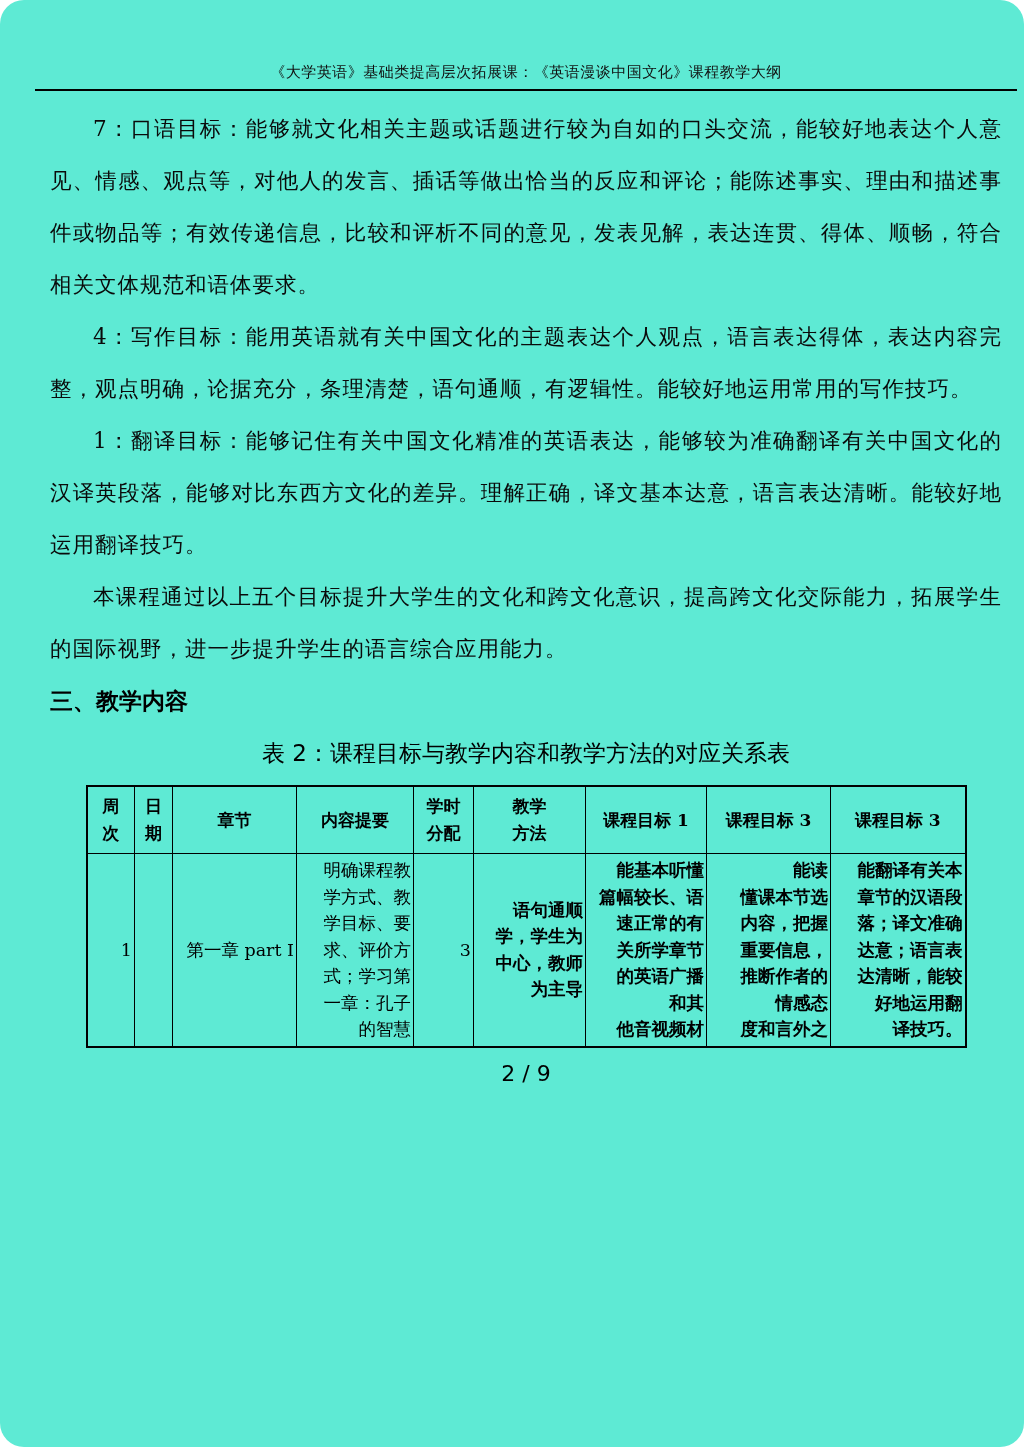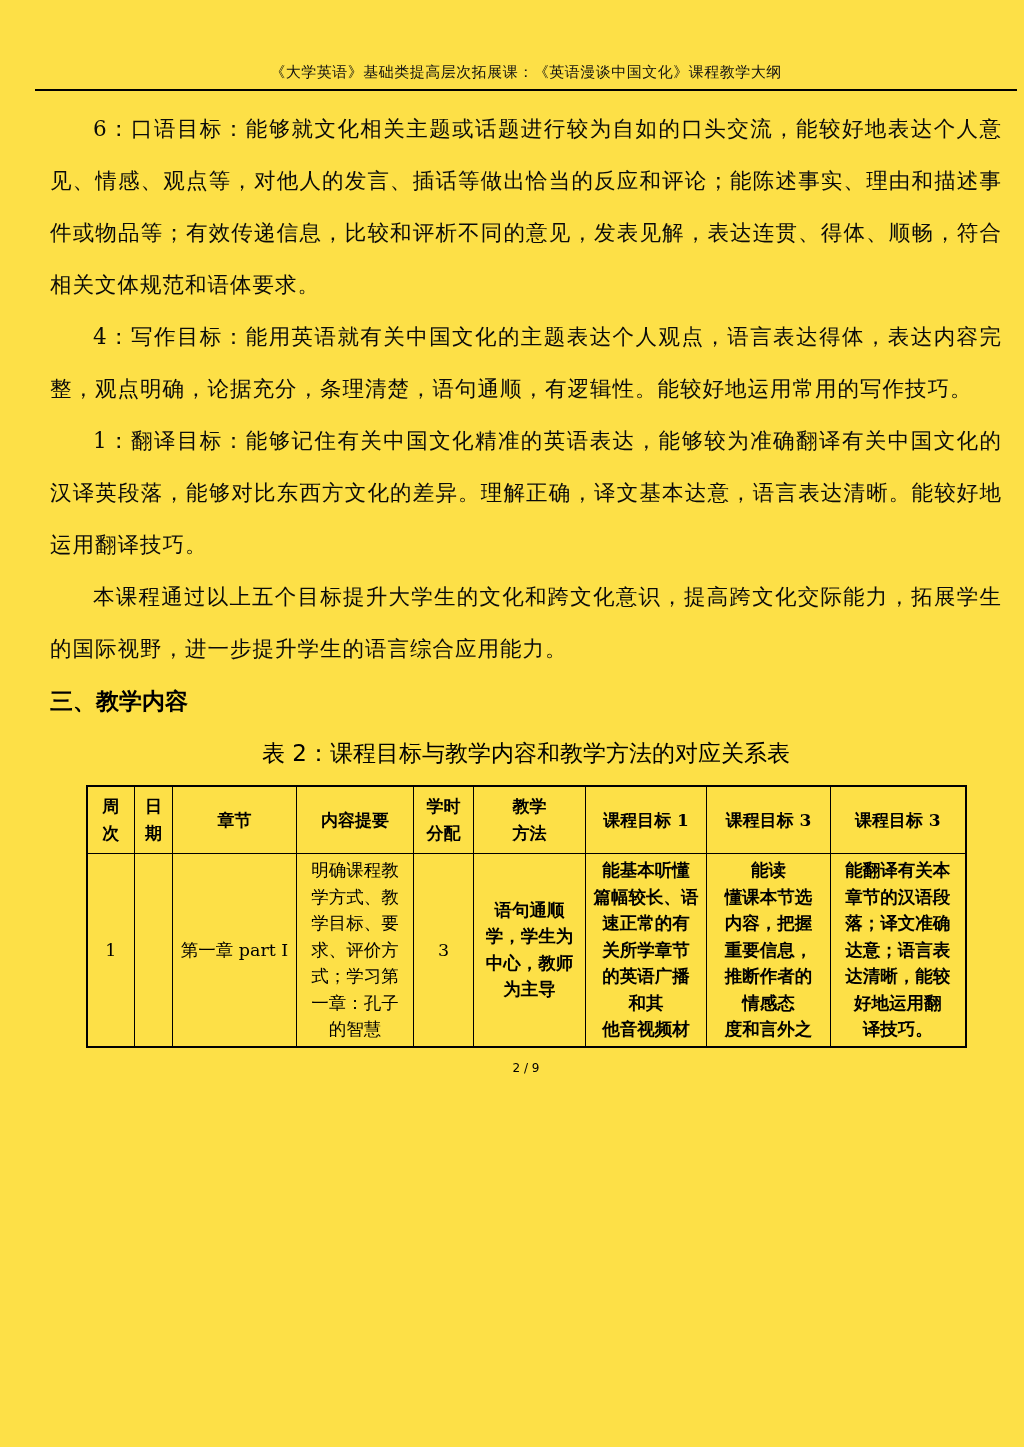--- a/index.html
+++ b/index.html
@@ -2,25 +2,26 @@
 <html lang="zh"><head>
 <meta charset="utf-8">
 <style>
   * { margin: 0; padding: 0; box-sizing: border-box; }
   html, body { background: #ffffff; }
   .page {
     position: relative;
     width: 1024px;
     height: 1447px;
     margin: 0 auto;
-    background: #fde047;
+    background: #5eead4;
     color: #000000;
     padding: 62px 22px 0 50px;
     font-family: "DejaVu Serif", "Liberation Serif", serif;
     overflow: hidden;
+    border-radius: 24px;
   }
   
   .doc-header { text-align: center; }
   .doc-header-text {
     font-family: "DejaVu Sans", "Liberation Sans", sans-serif;
     font-size: 15px;
     line-height: 20px;
     color: #111111;
     letter-spacing: 0.5px;
   }
@@ -74,45 +75,46 @@
     font-size: 17px;
     font-weight: bold;
     line-height: 27px;
     padding: 6px 2px;
   }
   table.course-table td {
     font-size: 17.5px;
     line-height: 26.5px;
     padding: 3px 2px;
     height: 186px;
+    text-align: right;
   }
   td.cell-bold { font-weight: bold; margin-top: 24px; }
   
   .doc-footer {
     margin-top: 13px;
     text-align: center;
     font-family: "DejaVu Sans", "Liberation Sans", sans-serif;
-    font-size: 12px;
+    font-size: 22px;
     color: #000000;
   }
 </style>
 </head>
 <body>
 
 <div class="page">
 
   <header class="doc-header">
     <div class="doc-header-text">《大学英语》基础类提高层次拓展课：《英语漫谈中国文化》课程教学大纲</div>
     <div class="doc-header-rule"></div>
   </header>
 
   <main class="doc-main">
 
 
-    <p class="para indent">6：口语目标：能够就文化相关主题或话题进行较为自如的口头交流，能较好地表达个人意见、情感、观点等，对他人的发言、插话等做出恰当的反应和评论；能陈述事实、理由和描述事件或物品等；有效传递信息，比较和评析不同的意见，发表见解，表达连贯、得体、顺畅，符合相关文体规范和语体要求。</p>
+    <p class="para indent">7：口语目标：能够就文化相关主题或话题进行较为自如的口头交流，能较好地表达个人意见、情感、观点等，对他人的发言、插话等做出恰当的反应和评论；能陈述事实、理由和描述事件或物品等；有效传递信息，比较和评析不同的意见，发表见解，表达连贯、得体、顺畅，符合相关文体规范和语体要求。</p>
 
     <p class="para indent">4：写作目标：能用英语就有关中国文化的主题表达个人观点，语言表达得体，表达内容完整，观点明确，论据充分，条理清楚，语句通顺，有逻辑性。能较好地运用常用的写作技巧。</p>
 
     <p class="para indent">1：翻译目标：能够记住有关中国文化精准的英语表达，能够较为准确翻译有关中国文化的汉译英段落，能够对比东西方文化的差异。理解正确，译文基本达意，语言表达清晰。能较好地运用翻译技巧。</p>
 
     <p class="para indent">本课程通过以上五个目标提升大学生的文化和跨文化意识，提高跨文化交际能力，拓展学生的国际视野，进一步提升学生的语言综合应用能力。</p>
 
     <h2 class="section-heading">三、教学内容</h2>
 
     <div class="table-title">表 2：课程目标与教学内容和教学方法的对应关系表</div>

